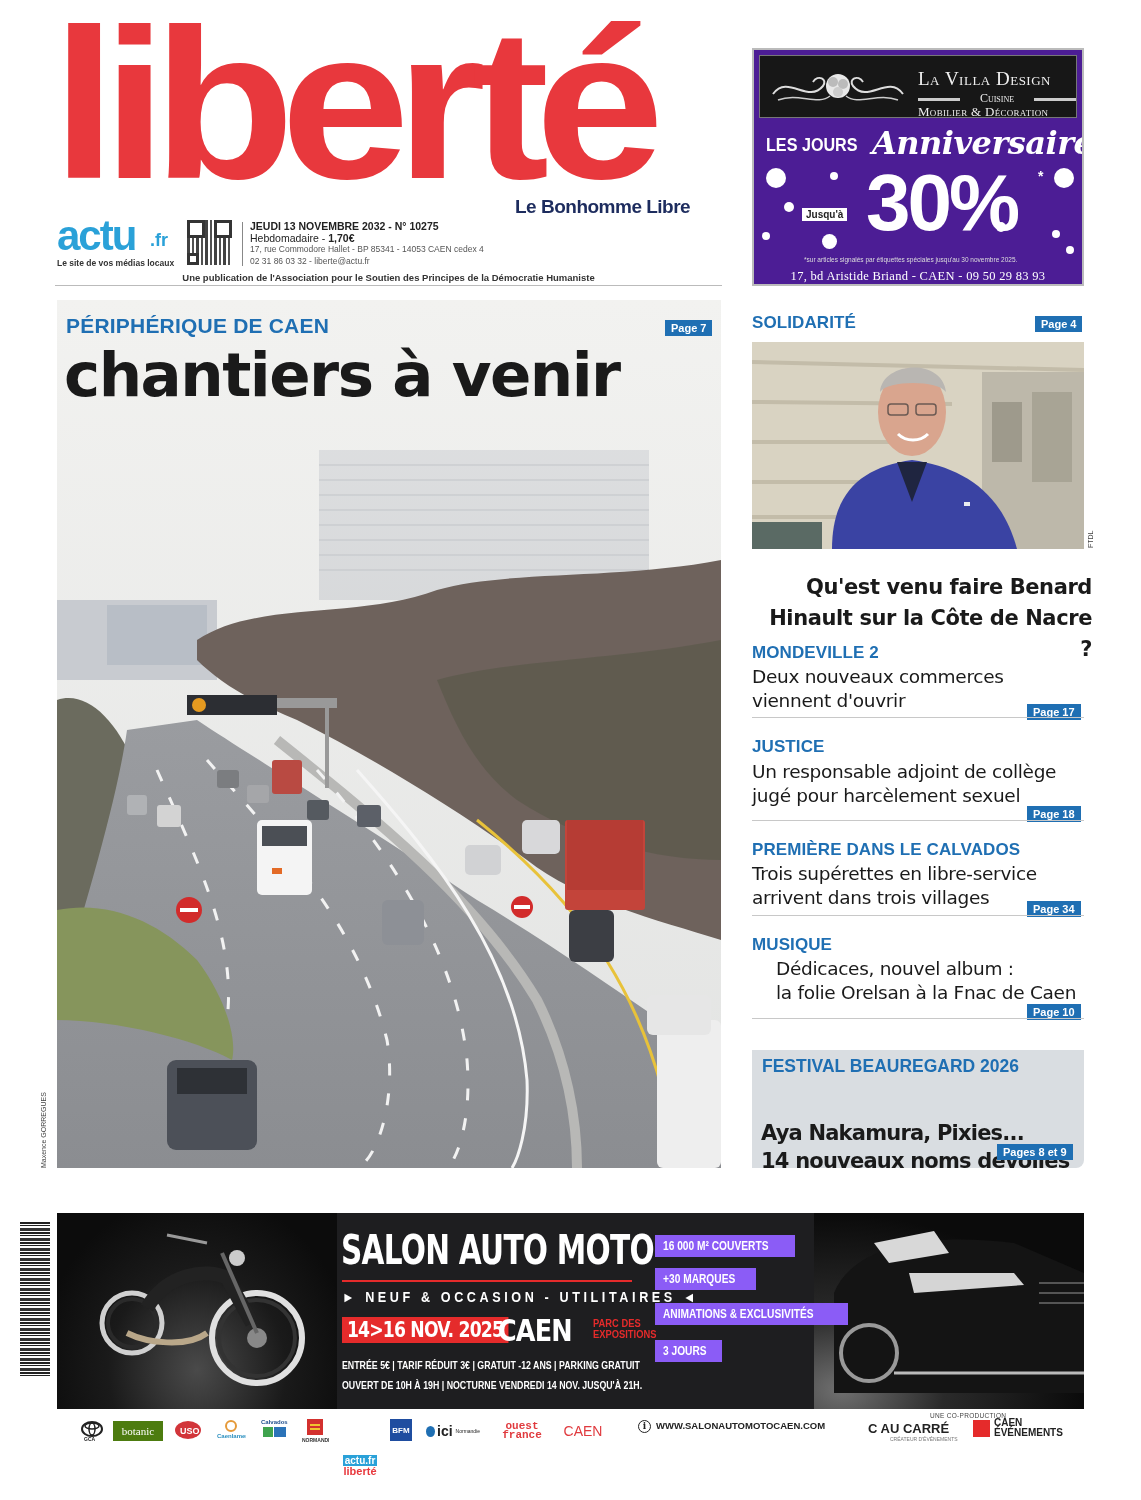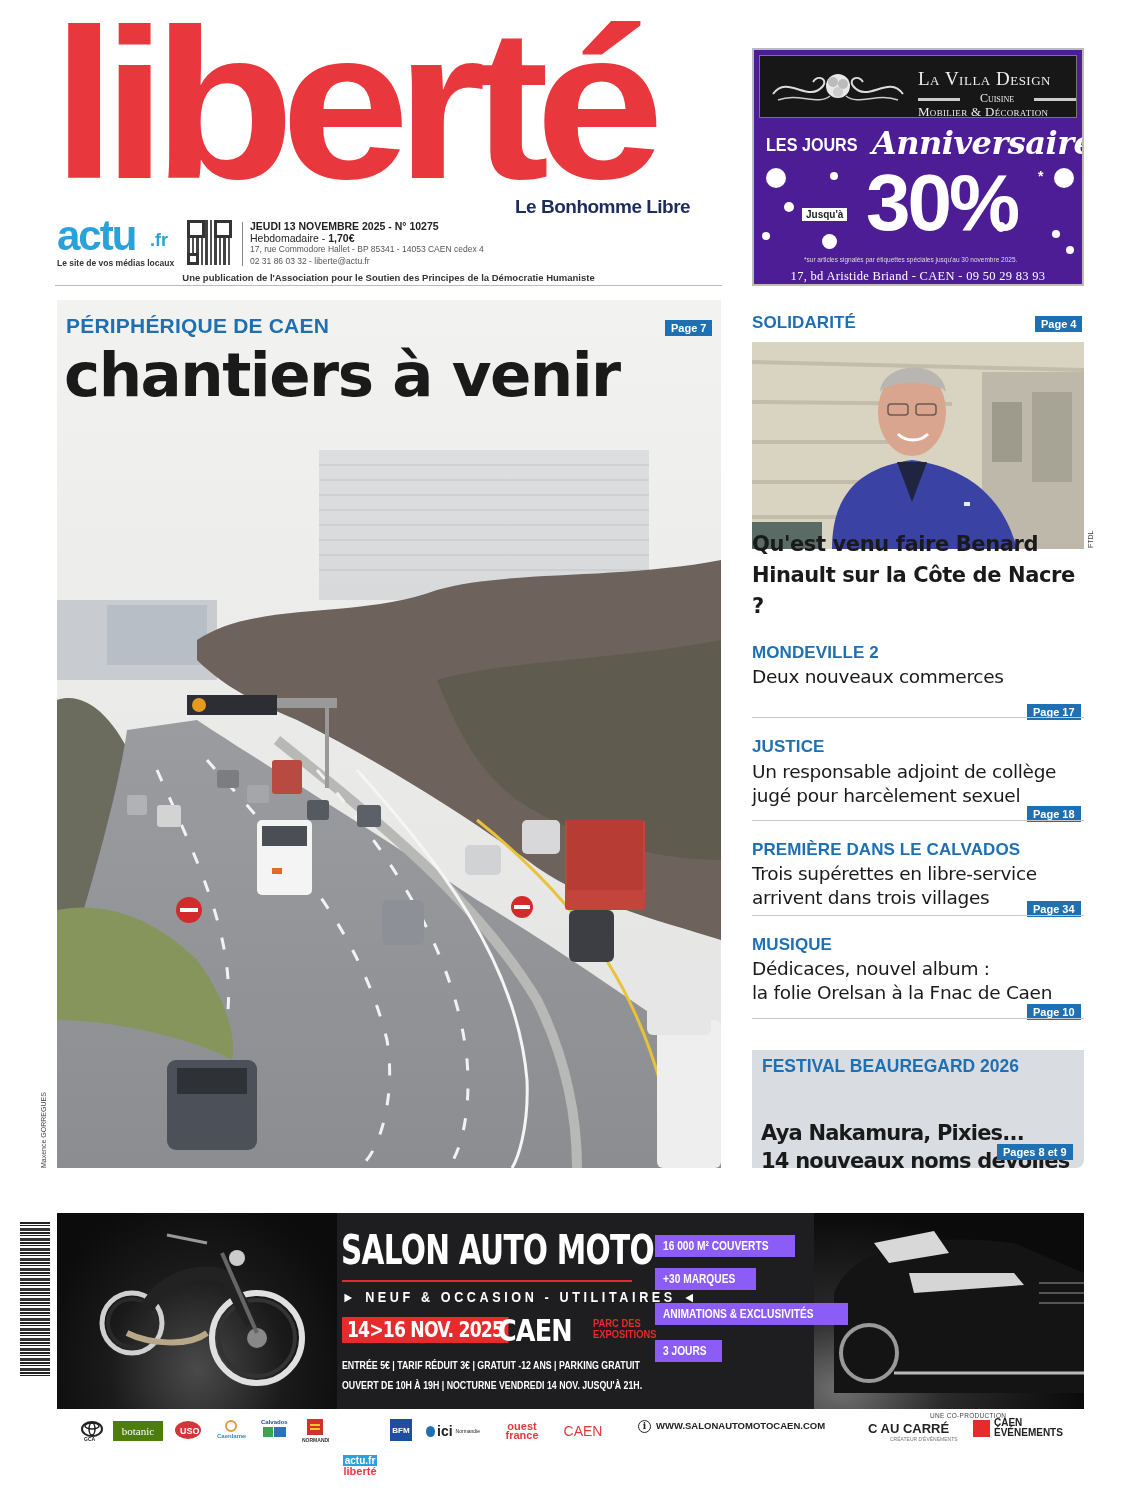--- a/index.html
+++ b/index.html
@@ -59,21 +59,21 @@
   .main-photo { position: absolute; left: 57px; top: 300px; width: 664px; height: 868px; overflow: hidden; background: #e8e8e6; }
   .main-kicker { position: absolute; left: 66px; top: 314px; font-weight: 900; font-size: 21px; color: #1f6fb3; letter-spacing: 0.2px; }
   .page-badge { position: absolute; background: #1f6fb3; color: #fff; font-weight: 700; font-size: 11px; padding: 1px 6px; line-height: 14px; white-space: nowrap; }
   .main-headline { position: absolute; left: 64px; top: 345px; width: 660px; font-family: "DejaVu Sans", sans-serif; font-weight: 700; font-size: 61px; line-height: 60px; color: #1a1a1a; letter-spacing: -1.5px; }
   .photo-credit { position: absolute; left: 40px; top: 1168px; transform: rotate(-90deg); transform-origin: left top; font-size: 7px; color: #444; white-space: nowrap; }
 
   
   .rc-kicker { position: absolute; font-weight: 900; font-size: 17px; color: #1f6fb3; letter-spacing: 0.1px; white-space: nowrap; }
   .rc-photo { position: absolute; left: 752px; top: 342px; width: 332px; height: 207px; overflow: hidden; background: #d8d2c3; }
   .rc-credit { position: absolute; left: 1087px; top: 548px; transform: rotate(-90deg); transform-origin: left top; font-size: 7px; color: #444; }
-  .rc-title-big { position: absolute; left: 752px; top: 529px; width: 340px; font-family: "DejaVu Sans", sans-serif; font-weight: 700; font-size: 21px; line-height: 31px; color: #1a1a1a; letter-spacing: -0.4px; }
+  .rc-title-big { position: absolute; left: 752px; top: 572px; width: 340px; font-family: "DejaVu Sans", sans-serif; font-weight: 700; font-size: 21px; line-height: 31px; color: #1a1a1a; letter-spacing: -0.4px; text-align: right; }
   .rc-title { position: absolute; left: 752px; width: 340px; font-family: "DejaVu Sans", sans-serif; font-size: 18.5px; line-height: 24px; color: #1a1a1a; letter-spacing: -0.3px; }
   .rc-rule { position: absolute; left: 752px; width: 332px; height: 1px; background: #c8c8c8; }
 
   .festival-box { position: absolute; left: 752px; top: 1050px; width: 332px; height: 118px; background: #d9dde1; border-radius: 0 0 8px 0; }
   .festival-kicker { position: absolute; left: 10px; top: 6px; font-weight: 900; font-size: 17.5px; color: #1f6fb3; white-space: nowrap; }
   .festival-title { position: absolute; left: 9px; top: 34px; width: 320px; font-family: "DejaVu Sans", sans-serif; font-weight: 700; font-size: 21px; line-height: 28px; color: #1a1a1a; letter-spacing: -0.8px; margin-top: 35px; }
 
   
   .barcode { position: absolute; left: 20px; top: 1222px; width: 30px; height: 155px;
     background: repeating-linear-gradient(180deg, #222 0 2px, #fff 2px 3px, #222 3px 4px, #fff 4px 6px, #333 6px 9px, #fff 9px 10px); }
@@ -112,21 +112,21 @@
 <div class="actu-logo">
   <span class="actu-word">actu</span>
   <span class="actu-fr">.fr</span>
   <span class="actu-tag">Le site de vos médias locaux</span>
 </div>
 <div class="qr">
     <div class="qr-corner"></div>
   </div>
 <div class="vsep"></div>
 <div class="issue-block">
-  <div class="issue-date">JEUDI 13 NOVEMBRE 2025 - N° 10275</div>
+  <div class="issue-date">JEUDI 13 NOVEMBRE 2032 - N° 10275</div>
   <div class="issue-freq"><span>Hebdomadaire - </span><b>1,70€</b></div>
   <div class="issue-addr">17, rue Commodore Hallet - BP 85341 - 14053 CAEN cedex 4</div>
   <div class="issue-addr">02 31 86 03 32 - liberte@actu.fr</div>
 </div>
 <div class="publication-line">Une publication de l'Association pour le Soutien des Principes de la Démocratie Humaniste</div>
 <div class="hrule"></div>
 
 <div class="villa-ad">
   <div class="villa-head">
     <svg class="villa-ornament" viewBox="0 0 140 46">
@@ -282,20 +282,21 @@
 </div>
 <div class="rc-credit">FTDL</div>
 <div class="rc-title-big">
   <div>Qu'est venu faire Benard</div>
   <div>Hinault sur la Côte de Nacre ?</div>
 </div>
 
 <div class="rc-kicker" style="left:752px;top:643px;">MONDEVILLE 2</div>
 <div class="rc-title" style="top:665px;">
   <div>Deux nouveaux commerces</div>
+  <div>viennent d'ouvrir</div>
 </div>
 <div class="page-badge" style="left:1027px;top:704px;">Page 17</div>
 <div class="rc-rule" style="top:717px;"></div>
 
 <div class="rc-kicker" style="left:752px;top:737px;">JUSTICE</div>
 <div class="rc-title" style="top:760px;">
   <div>Un responsable adjoint de collège</div>
   <div>jugé pour harcèlement sexuel</div>
 </div>
 <div class="page-badge" style="left:1027px;top:806px;">Page 18</div>
@@ -303,21 +304,21 @@
 
 <div class="rc-kicker" style="left:752px;top:840px;">PREMIÈRE DANS LE CALVADOS</div>
 <div class="rc-title" style="top:862px;">
   <div>Trois supérettes en libre-service</div>
   <div>arrivent dans trois villages</div>
 </div>
 <div class="page-badge" style="left:1027px;top:901px;">Page 34</div>
 <div class="rc-rule" style="top:915px;"></div>
 
 <div class="rc-kicker" style="left:752px;top:935px;">MUSIQUE</div>
-<div class="rc-title" style="top:957px;">
+<div class="rc-title" style="top:957px;margin-left:24px;">
   <div>Dédicaces, nouvel album :</div>
   <div>la folie Orelsan à la Fnac de Caen</div>
 </div>
 <div class="page-badge" style="left:1027px;top:1004px;">Page 10</div>
 <div class="rc-rule" style="top:1018px;"></div>
 
 <div class="festival-box">
   <div class="festival-kicker">FESTIVAL BEAUREGARD 2026</div>
   <div class="festival-title">
     <div>Aya Nakamura, Pixies...</div>
@@ -410,21 +411,21 @@
     </svg>
 </div>
 <div class="sponsor" style="left:342px;width:36px;flex-direction:column;line-height:11px;margin-top:35px;">
   <span style="background:#2aa1d8;color:#fff;font-size:10px;padding:0 2px;">actu.fr</span>
   <span style="color:#e8383d;font-size:11px;font-weight:900;">liberté</span>
 </div>
 <div class="sponsor" style="left:390px;width:22px;background:#1f4da0;color:#fff;font-size:8px;height:22px;top:1419px;">BFM</div>
 <div class="sponsor" style="left:426px;width:60px;justify-content:flex-start;font-size:14px;color:#222;">
   <span style="display:inline-block;width:9px;height:11px;background:#1f6fb3;border-radius:50%;margin-right:2px;"></span>ici<span style="font-size:5px;font-weight:400;margin-left:3px;">Normandie</span>
 </div>
-<div class="sponsor" style="left:497px;width:50px;color:#e03a3e;font-size:11px;line-height:9px;flex-direction:column;">
+<div class="sponsor" style="left:497px;width:50px;color:#e03a3e;font-size:11px;line-height:9px;flex-direction:column;font-family:Liberation Mono, monospace;">
   <span>ouest</span>
     <span>france</span>
 </div>
 <div class="sponsor" style="left:558px;width:50px;color:#e03a3e;font-size:14px;font-weight:400;">CAEN</div>
 
 <div class="salon-url"><span class="info-icon">i</span><span>WWW.SALONAUTOMOTOCAEN.COM</span></div>
 <div class="coprod-label">UNE CO-PRODUCTION</div>
 <div class="caucarre">C AU CARRÉ</div>
 <div class="caucarre-sub">CRÉATEUR D'ÉVÉNEMENTS</div>
 <div class="caen-evt-icon"></div>

